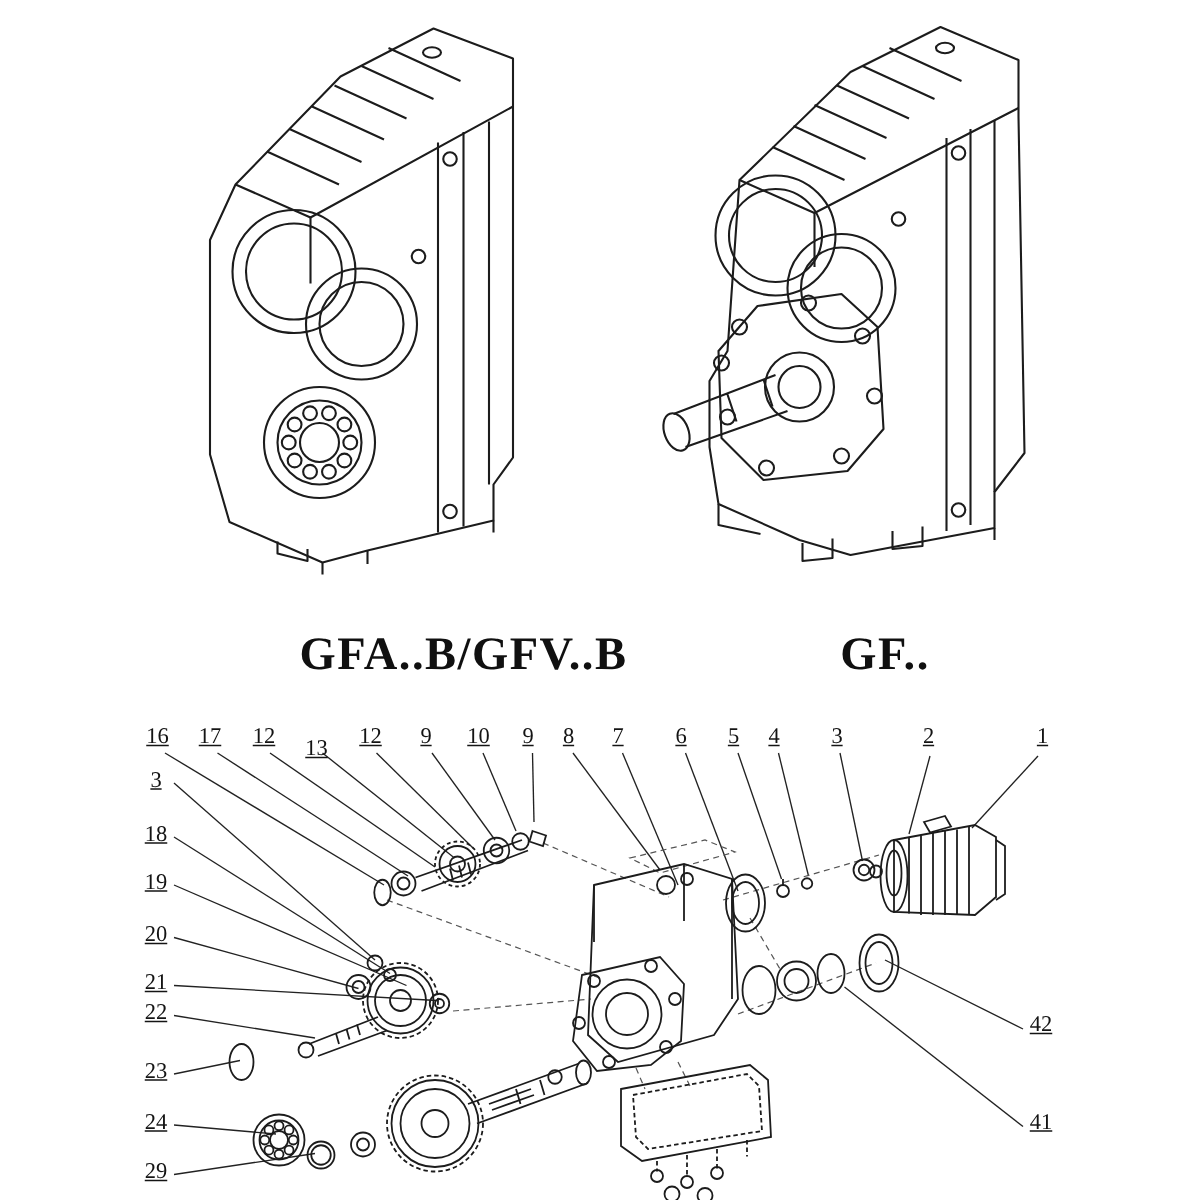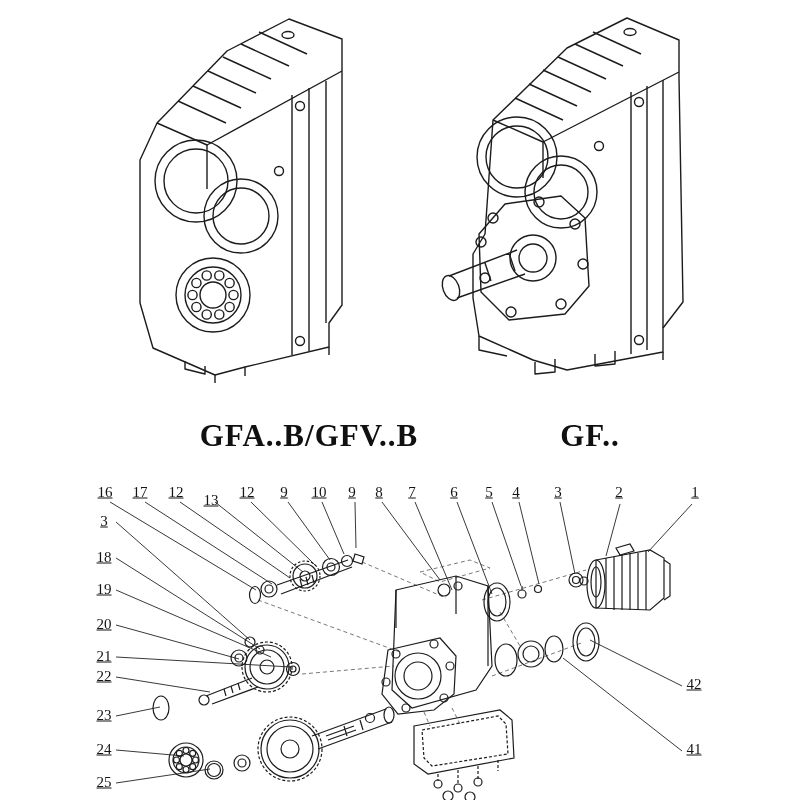--- a/index.html
+++ b/index.html
@@ -281,16 +281,16 @@
 <span class="callout" style="left:695px;top:492px">1</span>
 
 <span class="callout" style="left:104px;top:521px">3</span>
 <span class="callout" style="left:104px;top:557px">18</span>
 <span class="callout" style="left:104px;top:589px">19</span>
 <span class="callout" style="left:104px;top:624px">20</span>
 <span class="callout" style="left:104px;top:656px">21</span>
 <span class="callout" style="left:104px;top:676px">22</span>
 <span class="callout" style="left:104px;top:715px">23</span>
 <span class="callout" style="left:104px;top:749px">24</span>
-<span class="callout" style="left:104px;top:782px">25</span>
+<span class="callout" style="left:104px;top:782px">29</span>
 
 <span class="callout" style="left:694px;top:684px">42</span>
 <span class="callout" style="left:694px;top:749px">41</span>
 
 </body></html>

